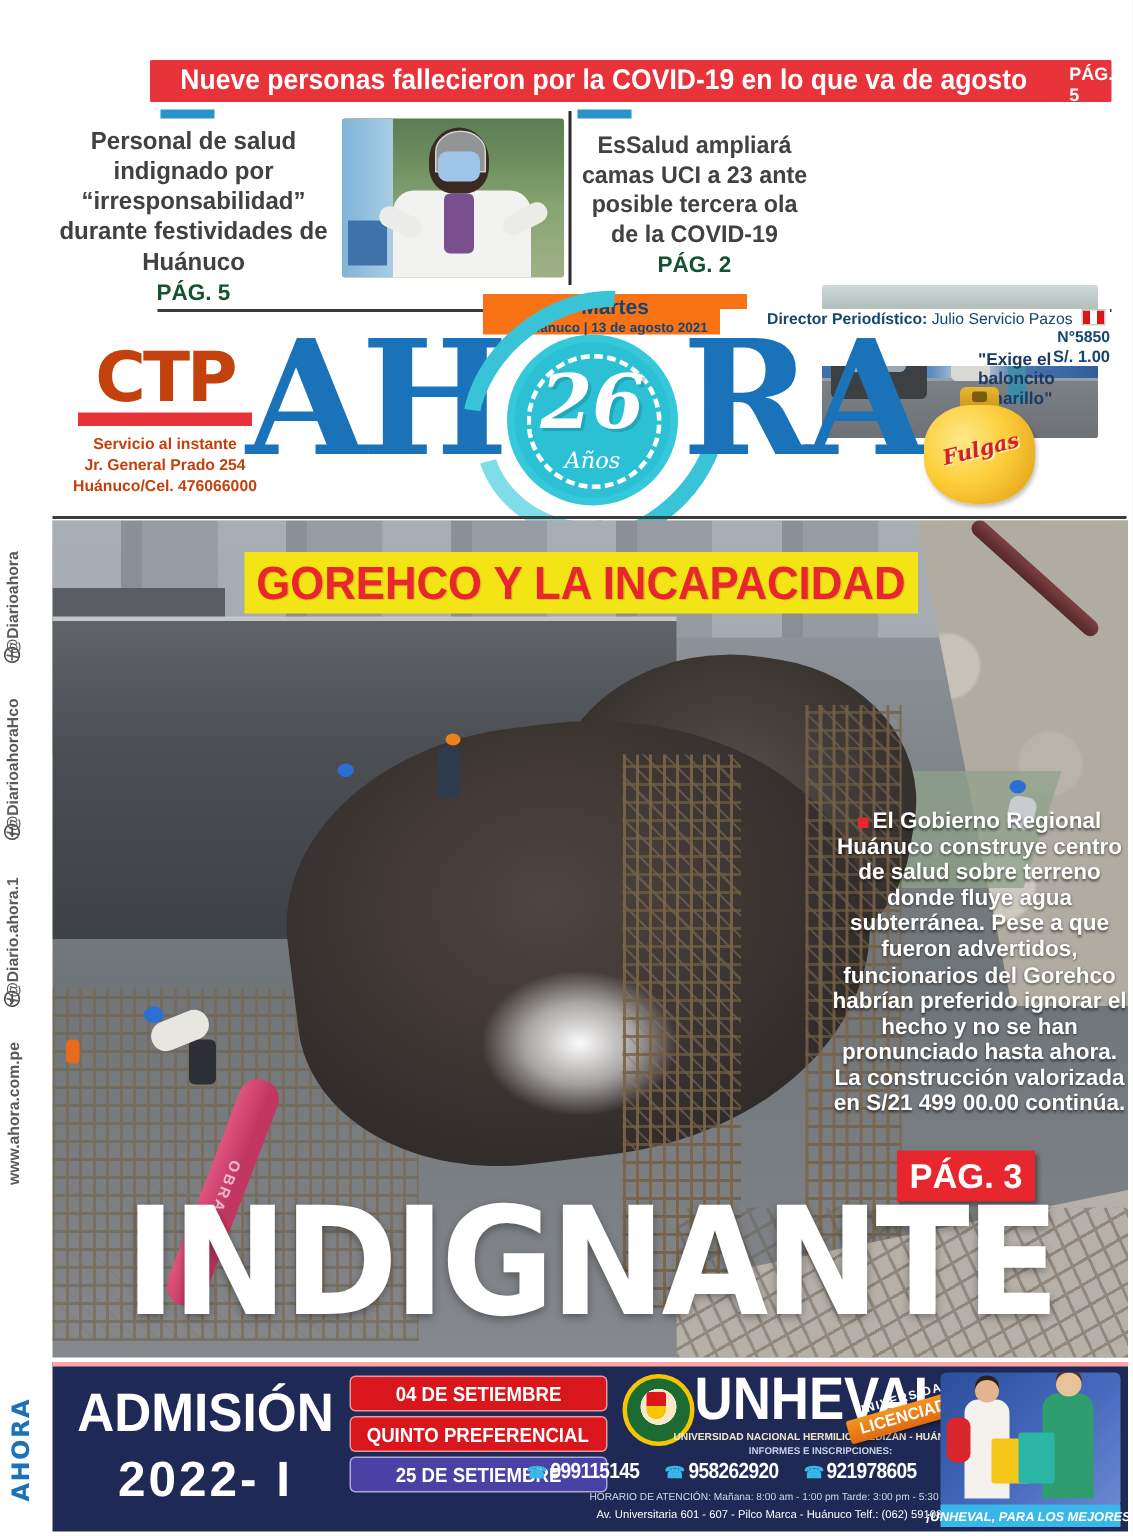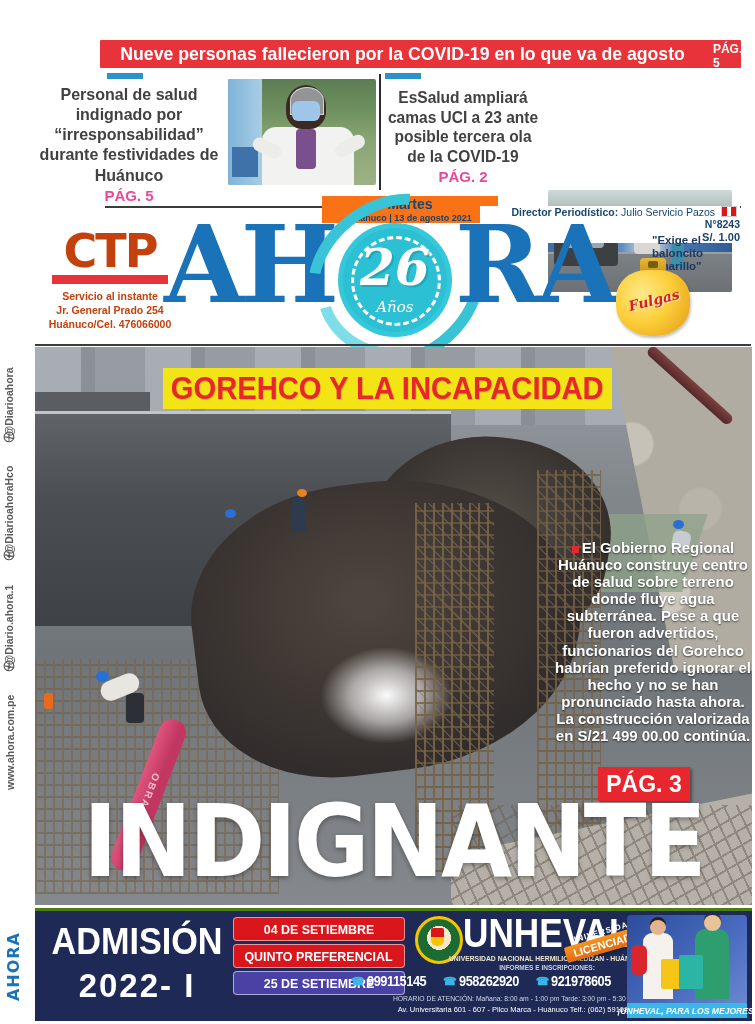--- a/index.html
+++ b/index.html
@@ -11,21 +11,21 @@
   
   #top-banner{left:100px;top:40px;width:641px;height:28px;background:#e8333a;color:#fff;
      display:flex;align-items:center;justify-content:center;gap:7px;border-radius:1px;}
   #top-banner .txt{font-size:19px;font-weight:bold;transform:scaleX(.93);white-space:nowrap;}
   #top-banner .pref{font-size:12px;font-weight:bold;margin-top:3px;}
 
   
   .accent-bar{height:6px;width:36px;background:#2a93c9;}
   .teaser-text{font-weight:bold;color:#414042;text-align:center;line-height:1.22;font-size:16.5px;
      transform:scaleX(.97);}
-  .pageref{color:#ec4899;font-weight:bold;font-size:15px;margin-top:2px;text-align:center;}
+  .pageref{color:#14532d;font-weight:bold;font-size:15px;margin-top:2px;text-align:center;}
   .vline{width:2px;background:#2b2b2b;}
 
   .photo{border-radius:2px;overflow:hidden;position:relative;}
   
   #tphoto1{left:228px;top:79px;width:148px;height:106px;background:
      linear-gradient(180deg,#5c7d52 0%,#6f9160 30%,#87a472 55%,#9fb187 100%);}
   #tphoto1 .bldg{position:absolute;left:0;top:0;width:34px;height:100%;
      background:linear-gradient(90deg,#7fb4d8,#a8cde4);}
   #tphoto1 .bldg2{position:absolute;left:4px;bottom:8px;width:26px;height:30px;background:#3f72a8;}
   #tphoto1 .hair{position:absolute;left:58px;top:6px;width:40px;height:44px;border-radius:50% 50% 40% 40%;background:#3a2a22;}
@@ -167,21 +167,21 @@
   #summary .bullet{display:inline-block;width:7px;height:7px;background:#e8262d;margin-right:3px;}
   #pag3{left:563px;top:420px;width:92px;height:34px;background:#e8262d;
      color:#fff;font-weight:bold;font-size:23px;box-shadow:2px 2px 3px rgba(0,0,0,.4);}
   #big-headline{left:0;top:442px;width:100%;text-align:center;color:#fff;
      font-family:"DejaVu Sans",sans-serif;font-weight:bold;font-size:100px;line-height:1.05;
      letter-spacing:-3px;transform:scaleX(.92);transform-origin:center;
      text-shadow:0 2px 6px rgba(0,0,0,.35);white-space:nowrap;}
 
   
   #footer-ad{left:35px;top:908px;width:717px;height:110px;background:#1e2a55;overflow:hidden;
-     border-top:3px solid #4d7c0f;}
+     border-top:3px solid #fca5a5;}
   #adm1{left:12px;top:10px;width:180px;text-align:center;color:#fff;font-weight:bold;font-size:36px;transform:scaleX(.95);}
   #adm2{left:12px;top:56px;width:180px;text-align:center;color:#fff;font-weight:bold;font-size:33px;letter-spacing:2px;}
   #badges{left:198px;top:6px;width:172px;display:flex;flex-direction:column;gap:3px;}
   .badge{height:22px;border-radius:4px;border:1px solid rgba(255,255,255,.55);
      color:#fff;font-weight:bold;font-size:13.5px;display:flex;align-items:center;justify-content:center;
      white-space:nowrap;}
   .badge span{transform:scaleX(.92);}
   .badge-red{background:#d8161c;}
   .badge-indigo{background:#4a41a5;}
   #crest{left:380px;top:5px;width:42px;height:42px;border-radius:50%;
@@ -262,21 +262,21 @@
   <div class="abs rule" style="left:105px;top:206px;width:636px;"></div>
   <div class="abs" id="date-block">
     <div id="day">Martes</div>
     <div id="place-date">Huánuco | 13 de agosto 2021</div>
   </div>
   <div class="abs" id="director-block">
     <div>
       <b>Director Periodístico:</b>
       <span>Julio Servicio Pazos</span>
       <span class="flag"></span>
-      <span id="edition">N°8243</span>
+      <span id="edition">N°5850</span>
     </div>
     <div id="price">S/. 1.00</div>
   </div>
 
   <div class="abs" id="ctp">
     <div class="name">CTP</div>
     <div class="redbar"></div>
     <div class="line">Servicio al instante</div>
     <div class="line">Jr. General Prado 254</div>
     <div class="line">Huánuco/Cel. 476066000</div>

